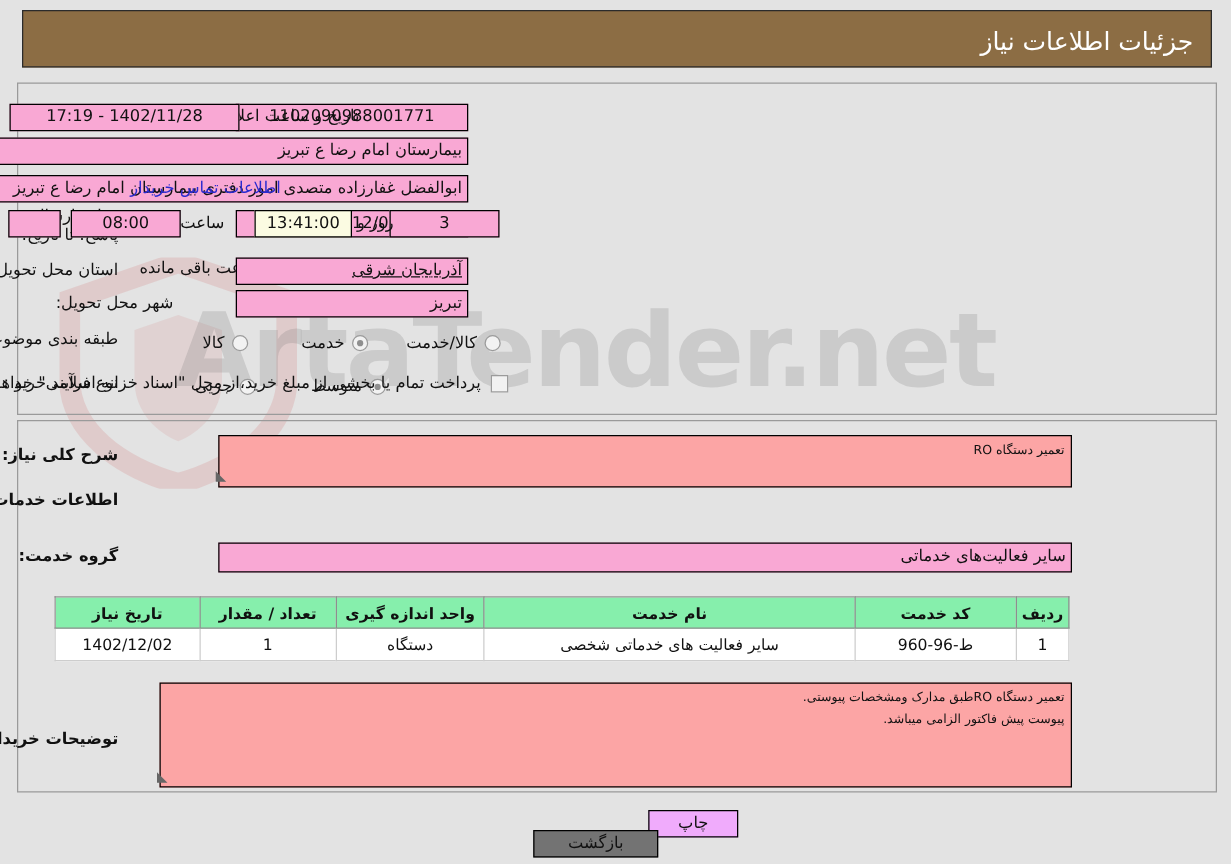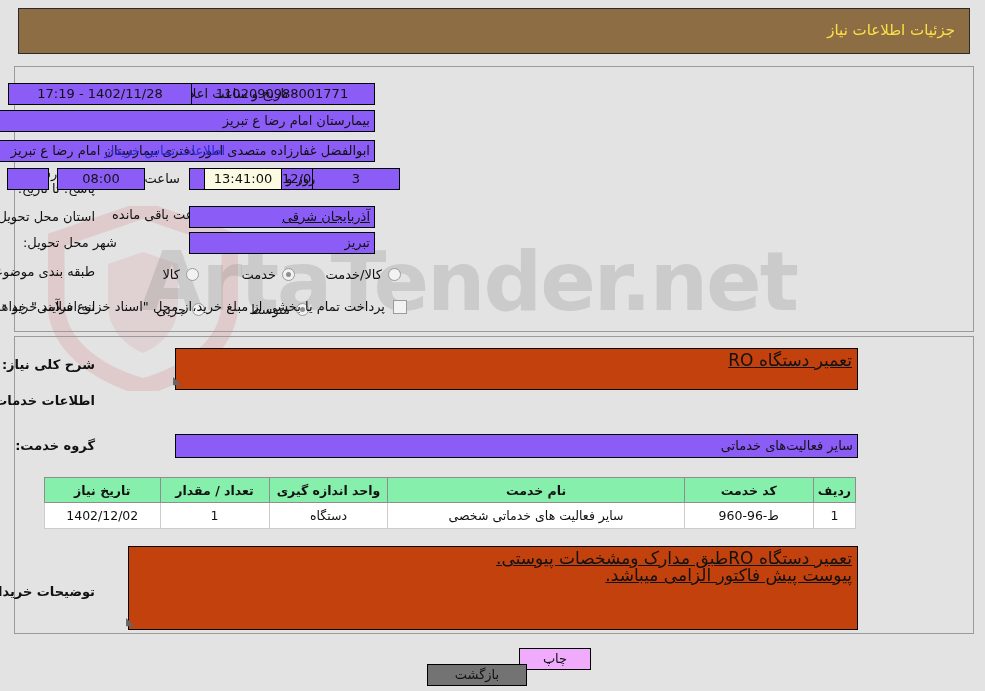--- a/index.html
+++ b/index.html
@@ -44,22 +44,22 @@
     position: absolute;
     left: 18px; top: 8px;
     width: 952px; height: 46px;
     background: #8c6d44;
     border: 1px solid #2b2b2b;
     z-index: 3;
   }
   #header-title {
     position: absolute;
     right: 14px; top: 12px;
-    color: #fde047;
-    font-size: 15px;
+    color: #ffffff;
+    font-size: 20px;
     white-space: nowrap;
   }
 
   
   .panel {
     position: absolute;
     border-top: 1px solid #9a9a9a;
     border-bottom: 1px solid #9a9a9a;
     z-index: 2;
   }
@@ -72,21 +72,21 @@
     font-size: 13px;
     color: #111;
     white-space: nowrap;
     z-index: 4;
   }
   .lbl-bold { font-weight: bold; }
   .lbl-link { color: #2a2ad0; }
 
   .fld {
     position: absolute;
-    background: #8b5cf6;
+    background: #f9a8d4;
     border: 1px solid #000000;
     font-size: 13px;
     color: #111;
     line-height: 20px;
     height: 22px;
     padding: 0 4px;
     text-align: center;
     white-space: nowrap;
     overflow: hidden;
     z-index: 4;
@@ -125,33 +125,32 @@
     position: absolute;
     width: 14px; height: 14px;
     border: 1px solid #9b9b9b;
     background: #f2f2f2;
     z-index: 4;
   }
 
   
   .ta {
     position: absolute;
-    background: #c2410c;
+    background: #fca5a5;
     border: 1px solid #000000;
-    font-size: 17px;
+    font-size: 10px;
     color: #111;
     padding: 3px 5px;
     z-index: 4;
     text-align: right;
     overflow: hidden;
     line-height: 17px;
     font-family: "DejaVu Sans", "Liberation Sans", sans-serif;
     white-space: pre-line;
     resize: none;
-    text-decoration: underline;
   }
   .ta-grip {
     position: absolute;
     z-index: 5;
     font-size: 11px;
     color: #666;
     transform: scaleX(-1);
     line-height: 1;
   }
 
@@ -246,21 +245,21 @@
   <div class="fld" style="right:662px; top:168px; width:0px; border:none; background:none;"></div>
 
   <div class="fld" style="left:312px; top:168px; width:88px;">3</div>
   <div class="lbl" style="left:286px; top:171px;">روز و</div>
   <div class="fld cream" style="left:204px; top:168px; width:78px;">13:41:00</div>
   <div class="lbl" style="left:112px; top:171px;margin-top:36px;">ساعت باقی مانده</div>
 
   <div class="lbl" style="right:890px; top:209px;">استان محل تحویل:</div>
   <div class="fld right" style="right:610px; top:206px; width:186px;text-decoration:underline;">آذربایجان شرقی</div>
 
-  <div class="lbl" style="right:868px; top:235px;">شهر محل تحویل:</div>
+  <div class="lbl" style="right:846px; top:235px;">شهر محل تحویل:</div>
   <div class="fld right" style="right:610px; top:232px; width:186px;">تبریز</div>
 
   <div class="lbl" style="right:890px; top:264px;">طبقه بندی موضوعی:</div>
   <div class="radio-wrap" style="right:786px; top:264px;">
     <span class="radio"></span><span class="radio-lbl">کالا</span>
   </div>
   <div class="radio-wrap" style="right:690px; top:264px;">
     <span class="radio on"></span><span class="radio-lbl">خدمت</span>
   </div>
   <div class="radio-wrap" style="right:584px; top:264px;">

